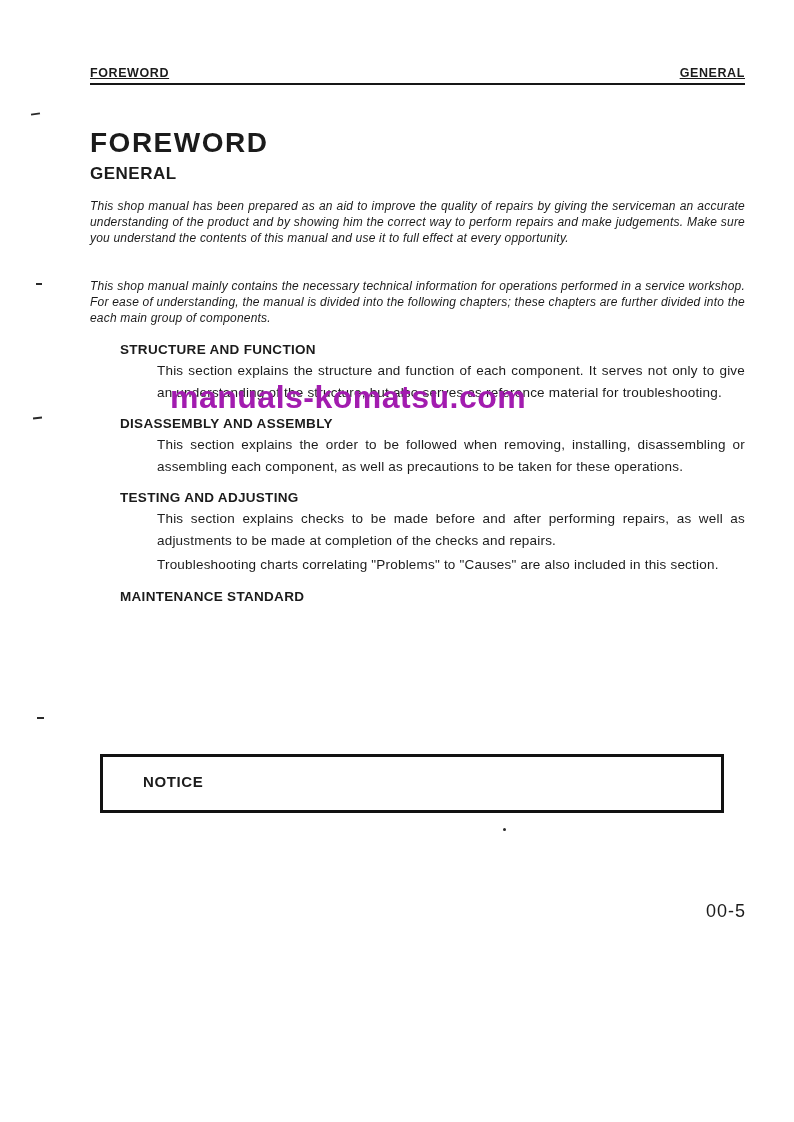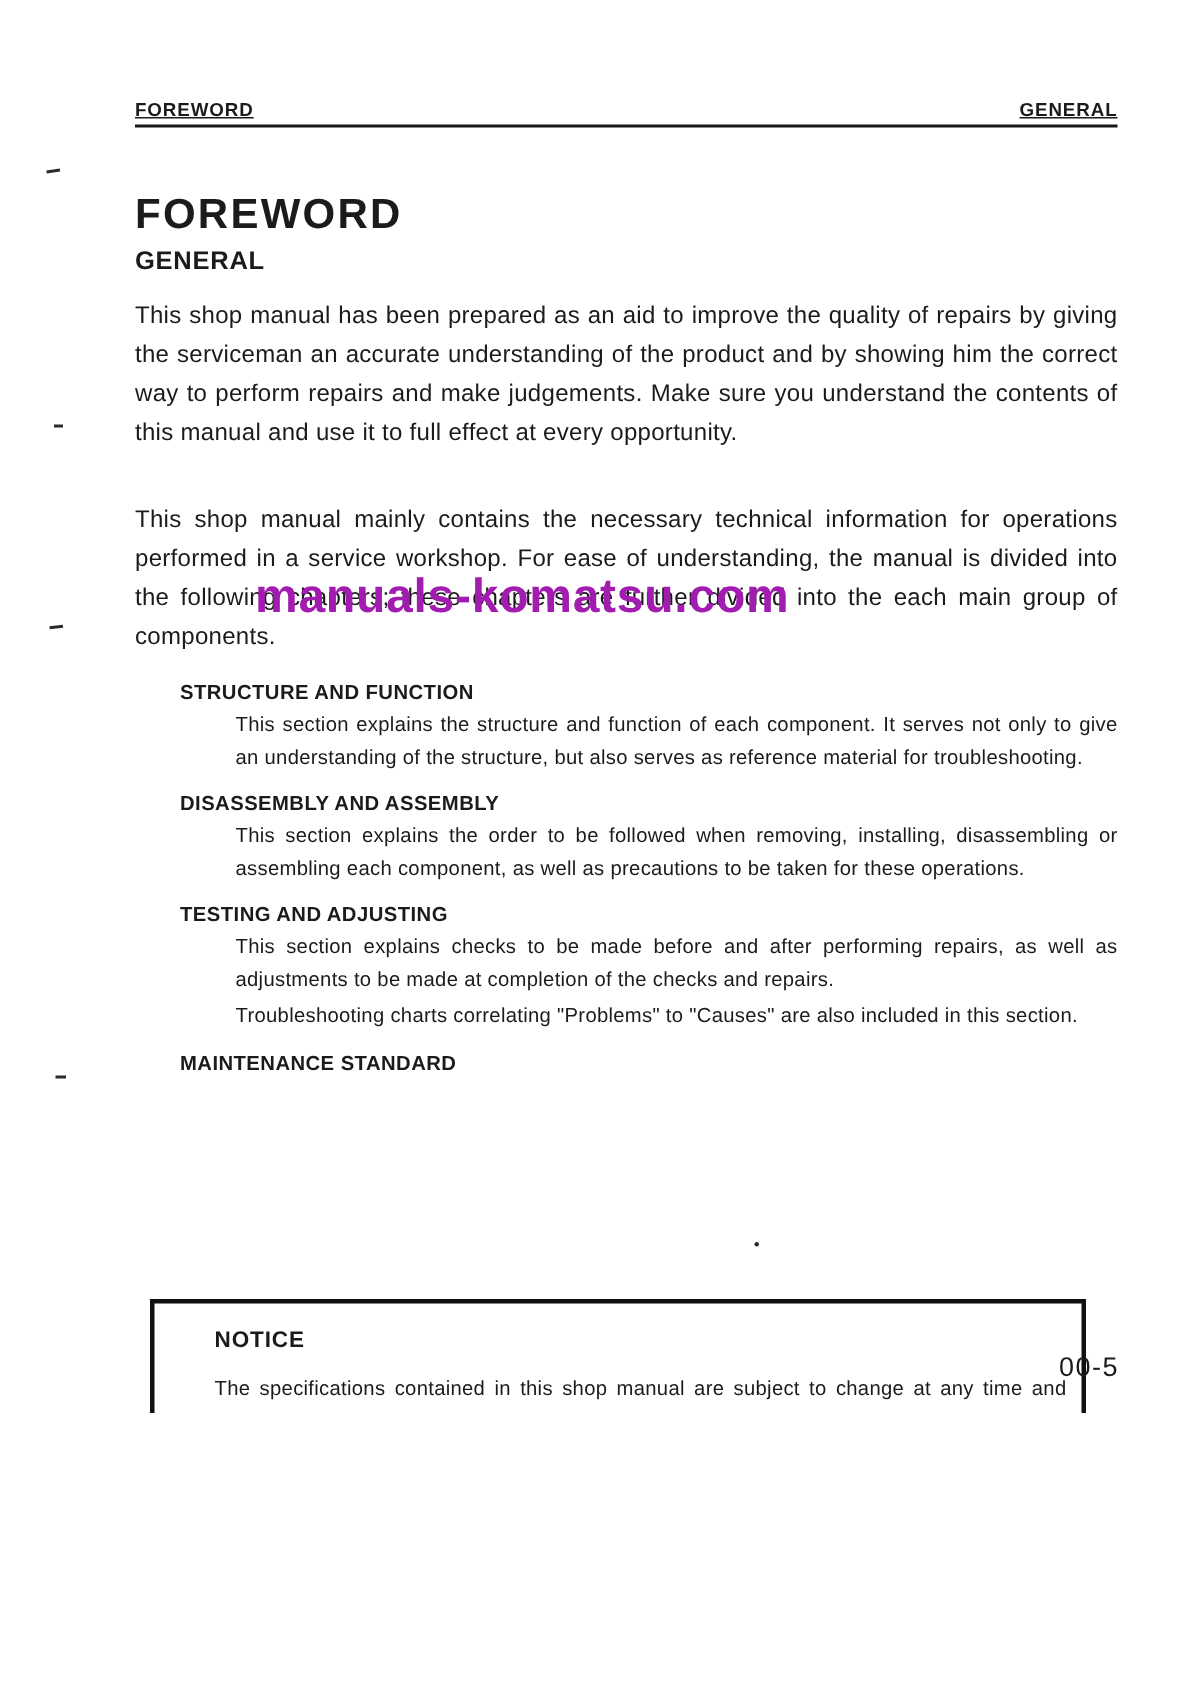--- a/index.html
+++ b/index.html
@@ -40,24 +40,25 @@
   .page-subtitle {
     margin: 5px 0 0 0;
     font-size: 17px;
     font-weight: bold;
     letter-spacing: 0.5px;
   }
 
   
   .intro {
     margin: 14px 0 0 0;
-    font-size: 16px;
-    line-height: 26px;
+    font-size: 12px;
+    line-height: 16px;
     text-align: justify;
     letter-spacing: 0.2px;
+    font-style: italic;
   }
   .intro.second { margin-top: 32px; }
 
   .sections { margin-top: 16px; margin-left: 30px; }
   .section { margin-bottom: 13px; }
   .section-heading {
     font-size: 13.5px;
     font-weight: bold;
     letter-spacing: 0.3px;
   }
@@ -160,21 +161,20 @@
     </div>
 
     <div class="section">
       <div class="section-heading">MAINTENANCE STANDARD</div>
     </div>
 
   </div>
 
   <div class="notice-box">
     <div class="notice-heading">NOTICE</div>
-    <p>The specifications contained in this shop manual are subject to change at any time and without any advance notice. Use the specifications given in the book with the latest date.</p>
   </div>
 
   <div class="page-number">00-5</div>
 
   <div class="scan-mark m1"></div>
   <div class="scan-mark m2"></div>
   <div class="scan-mark m3"></div>
   <div class="scan-mark m4"></div>
   <div class="scan-mark m5"></div>
   <div class="scan-mark dot"></div>

